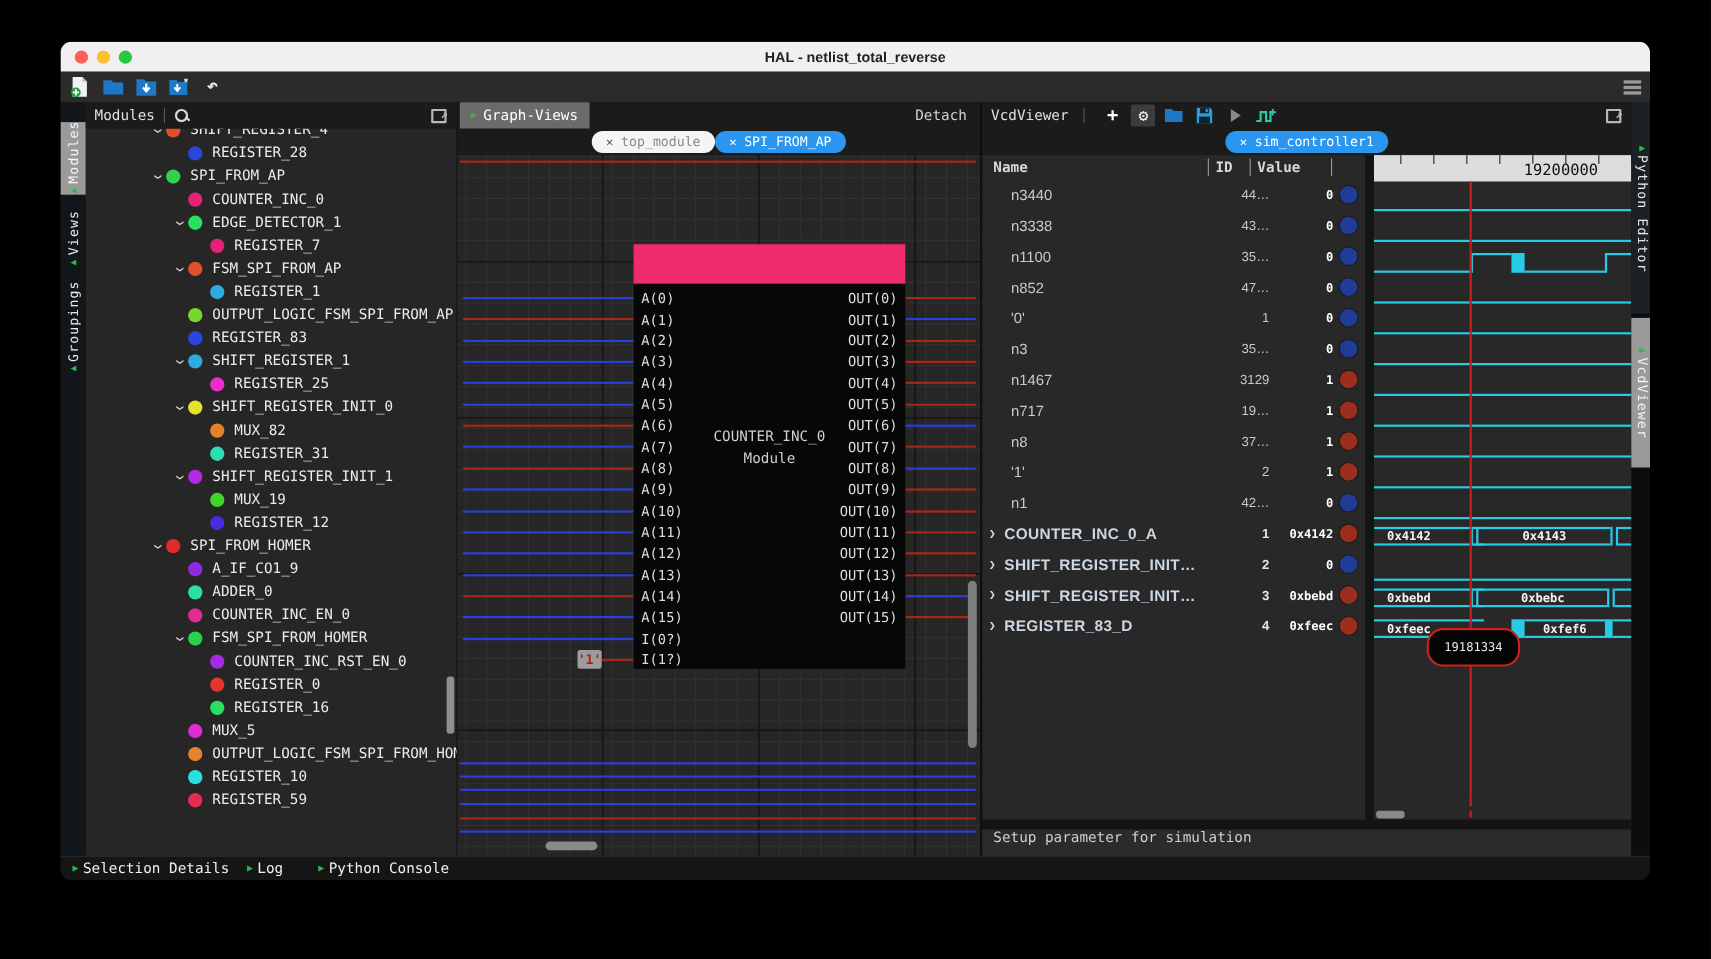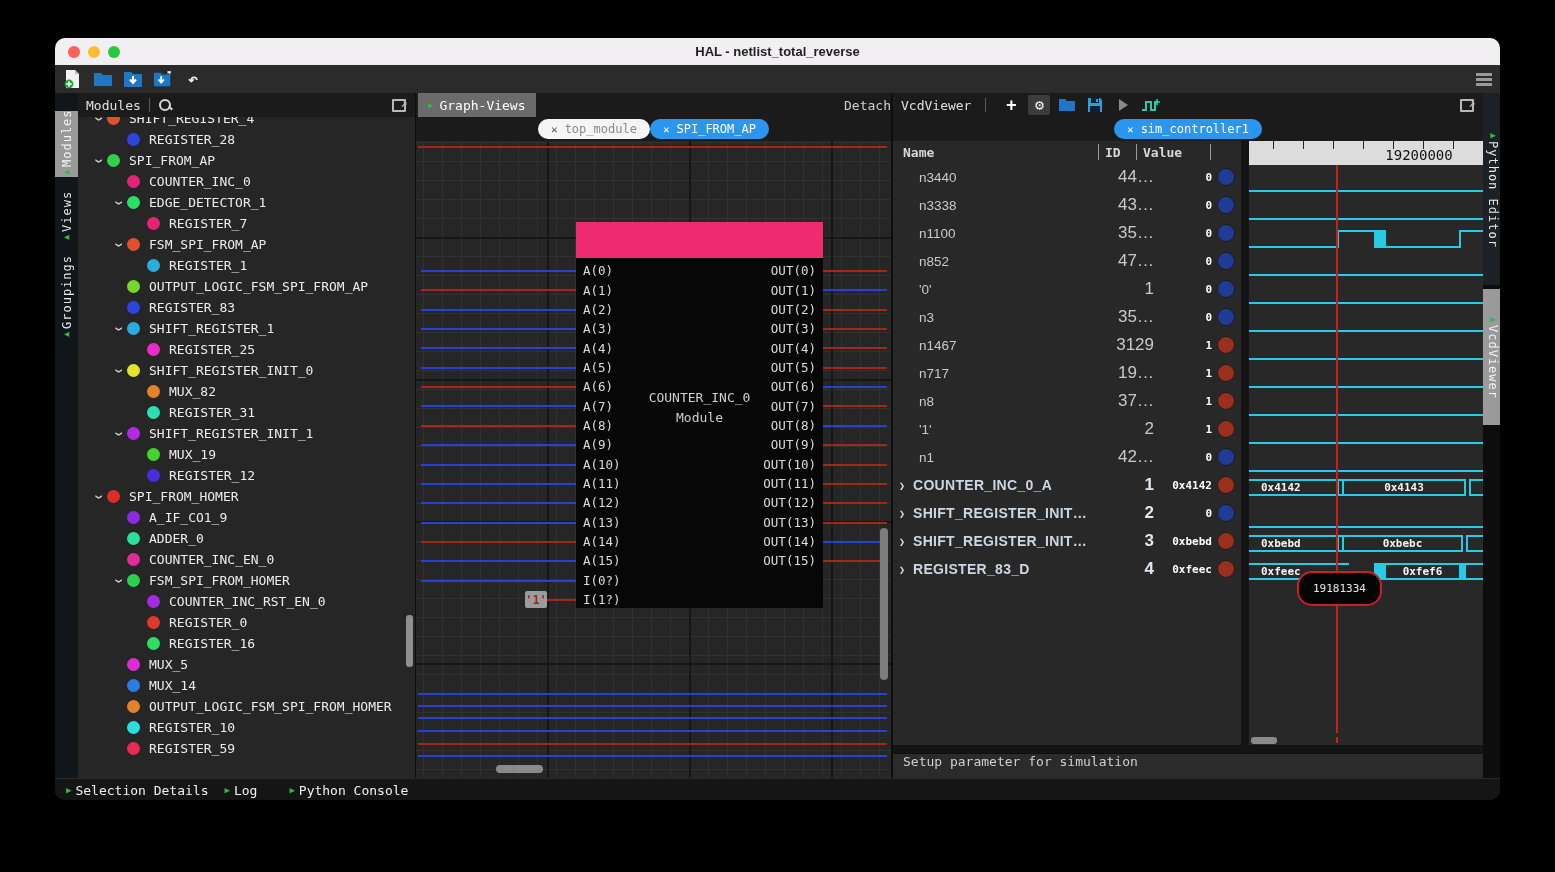--- a/index.html
+++ b/index.html
@@ -30,35 +30,35 @@
   
   .modpanel{width:337px;background:#262626;flex:none;display:flex;flex-direction:column;border-right:1px solid #0e0e0e;position:relative;}
   .phead{height:24px;background:#1b1b1b;display:flex;align-items:center;padding:0 8px;color:#e0e0e0;font-size:13px;flex:none;}
   .pdiv{width:1px;height:14px;background:#5a5a5a;margin:0 8px;}
   .searchicon{position:relative;width:14px;height:14px;}
   .searchicon i{position:absolute;left:1px;top:1px;width:8px;height:8px;border:2px solid #d8d8d8;border-radius:50%;}
   .searchicon b{position:absolute;left:10px;top:9px;width:5px;height:2px;background:#d8d8d8;transform:rotate(45deg);}
   .exporticon{margin-left:auto;position:relative;width:15px;height:13px;}
   .exporticon i{position:absolute;left:0;bottom:0;width:10px;height:9px;border:2px solid #b8b8b8;border-radius:1px;}
   .exporticon b{position:absolute;right:0;top:-1px;color:#b8b8b8;font-size:11px;font-weight:bold;line-height:1;}
-  .tree{flex:1;overflow:hidden;position:relative;}
+  .tree{flex:1;overflow:hidden;position:relative;padding-left:44px;}
   .treeinner{position:relative;top:-9px;}
   .trow{height:21px;display:flex;align-items:center;color:#ececec;font-size:13px;white-space:nowrap;}
   .trow .chev{width:17px;color:#d8d8d8;font-size:9px;font-weight:bold;transform:none;text-align:center;flex:none;}
   .trow .chev::before{content:"❯";display:inline-block;transform:rotate(90deg);}
   .trow .sp{width:17px;flex:none;}
   .dot{width:13px;height:13px;border-radius:50%;margin-right:9px;flex:none;}
   .lv1{padding-left:12px;} .lv2{padding-left:32px;} .lv3{padding-left:52px;}
   .treescroll{position:absolute;right:2px;top:498px;width:7px;height:52px;background:#8f8f8f;border-radius:3px;}
   
   .graphpanel{width:475px;flex:none;display:flex;flex-direction:column;background:#1b1b1b;}
   .ghead{height:24px;background:#1b1b1b;display:flex;align-items:center;flex:none;}
   .gvtab{height:24px;background:#6b6b6b;display:flex;align-items:center;gap:6px;padding:0 10px;margin-left:2px;color:#fff;font-size:13px;}
   .gvtab .tri{color:#2eb94e;font-size:9px;}
-  .detach{margin-left:auto;color:#cfcfcf;font-size:13px;}
+  .detach{margin-left:auto;margin-right:12px;color:#cfcfcf;font-size:13px;}
   .tabbar{height:24px;background:#1b1b1b;display:flex;align-items:center;justify-content:center;flex:none;}
   .gtab{height:20px;border-radius:10px;display:flex;align-items:center;gap:7px;padding:0 13px;font-size:12px;}
   .gtab .x{font-size:11px;}
   .gtab.inactive{background:#f5f5f5;color:#8a8a8a;}
   .gtab.inactive .x{color:#555;}
   .gtab.active{background:#2b96f0;color:#fff;}
   .canvas{position:relative;flex:1;overflow:hidden;background-color:#262626;
     background-image:
       linear-gradient(#171717 2px,transparent 2px),
       linear-gradient(90deg,#171717 2px,transparent 2px),
@@ -89,21 +89,21 @@
   .playtri{width:0;height:0;border-left:9px solid #8a8a8a;border-top:6px solid transparent;border-bottom:6px solid transparent;}
   .vcdcontent{flex:1;display:flex;}
   .sigtable{width:348px;flex:none;background:#282828;display:flex;flex-direction:column;margin-right:8px;}
   .thead{height:22px;display:flex;align-items:center;color:#d8d8d8;font-size:13px;font-weight:bold;flex:none;position:relative;}
   .thead .cdiv{position:absolute;top:3px;width:1px;height:16px;background:#9a9a9a;}
   .vrow{height:28px;display:flex;align-items:center;padding:0 6px;}
   .vrow .gchev{width:14px;color:#e0e0e0;font-size:10px;font-weight:bold;flex:none;}
   .vrow .nm{flex:1;font-family:"Liberation Sans",sans-serif;font-size:13.5px;color:#c9c9c9;padding-left:20px;
     white-space:nowrap;overflow:hidden;}
   .vrow.group .nm{padding-left:0;font-weight:bold;font-size:14px;color:#ccd7e2;letter-spacing:.3px;}
-  .vrow .id{width:52px;text-align:right;font-family:"Liberation Sans",sans-serif;font-size:17px;color:#c9c9c9;flex:none;}
+  .vrow .id{width:52px;text-align:right;font-family:"Liberation Sans",sans-serif;font-size:12px;color:#c9c9c9;flex:none;}
   .vrow.group .id{font-weight:bold;color:#dfe7ef;}
   .vrow .val{width:58px;text-align:right;font-size:11px;font-weight:bold;color:#fff;flex:none;}
   .vcircle{width:16px;height:16px;border-radius:50%;margin-left:5px;flex:none;border:1px solid #1c1c1c;}
   .wave{position:relative;width:257px;flex:none;background:#282828;overflow:hidden;}
   .ruler{position:absolute;left:0;top:0;width:248px;height:24px;background:#dcdcdc;}
   .tick{position:absolute;top:0;width:1px;height:8px;background:#222;}
   .rlabel{position:absolute;left:110px;top:6px;width:120px;text-align:center;color:#111;font-size:14px;}
   .wline{position:absolute;height:2px;background:#28cbe6;}
   .wvert{position:absolute;width:2px;background:#28cbe6;}
   .wblock{position:absolute;background:#28cbe6;}
@@ -332,25 +332,20 @@
             </div>
           <div class="trow lv3">
               <span class="sp"></span>
               <span class="dot" style="background: rgb(43, 223, 99);"></span>
               <span>REGISTER_16</span>
             </div>
           <div class="trow lv2">
               <span class="sp"></span>
               <span class="dot" style="background: rgb(223, 43, 210);"></span>
               <span>MUX_5</span>
-            </div>
-          <div class="trow lv2">
-              <span class="sp"></span>
-              <span class="dot" style="background: rgb(43, 125, 224);"></span>
-              <span>MUX_14</span>
             </div>
           <div class="trow lv2">
               <span class="sp"></span>
               <span class="dot" style="background: rgb(228, 131, 43);"></span>
               <span>OUTPUT_LOGIC_FSM_SPI_FROM_HOMER</span>
             </div>
           <div class="trow lv2">
               <span class="sp"></span>
               <span class="dot" style="background: rgb(43, 223, 223);"></span>
               <span>REGISTER_10</span>

